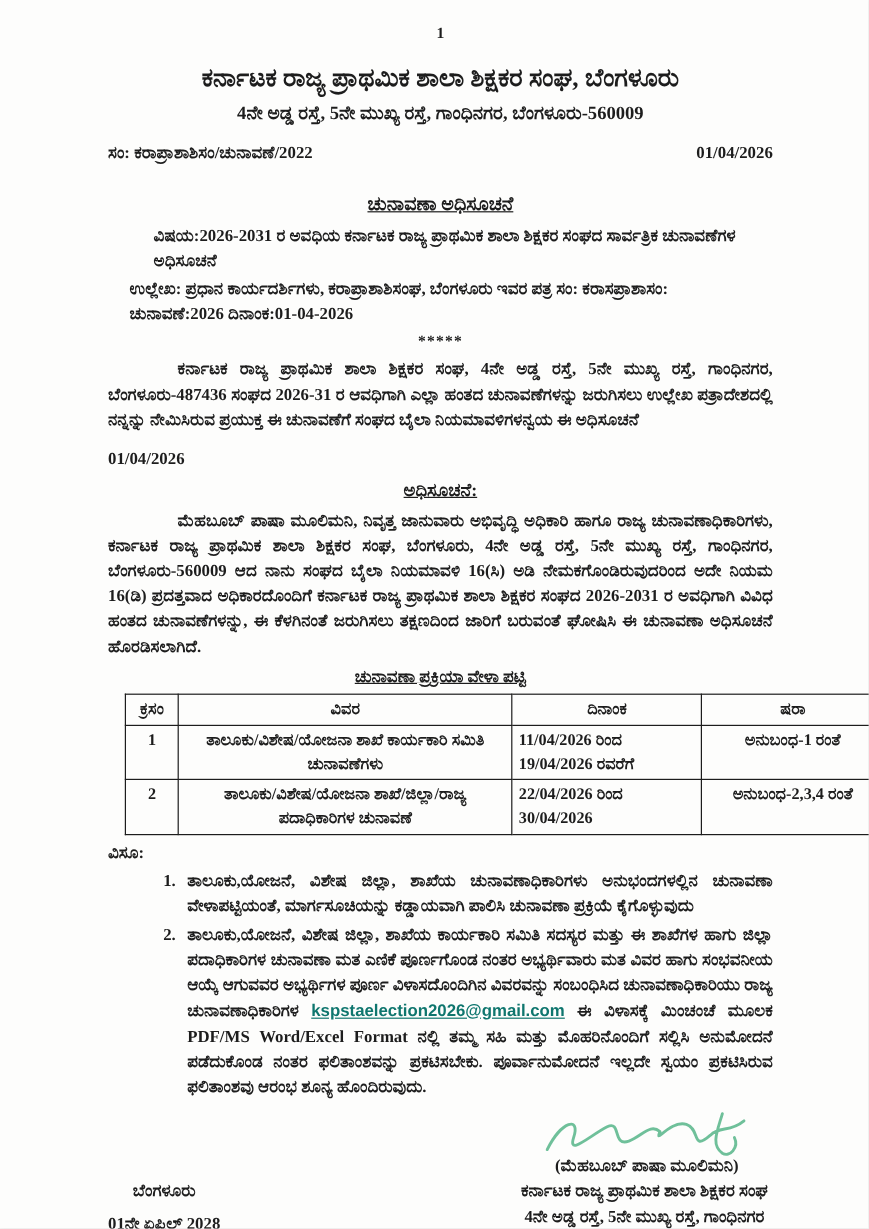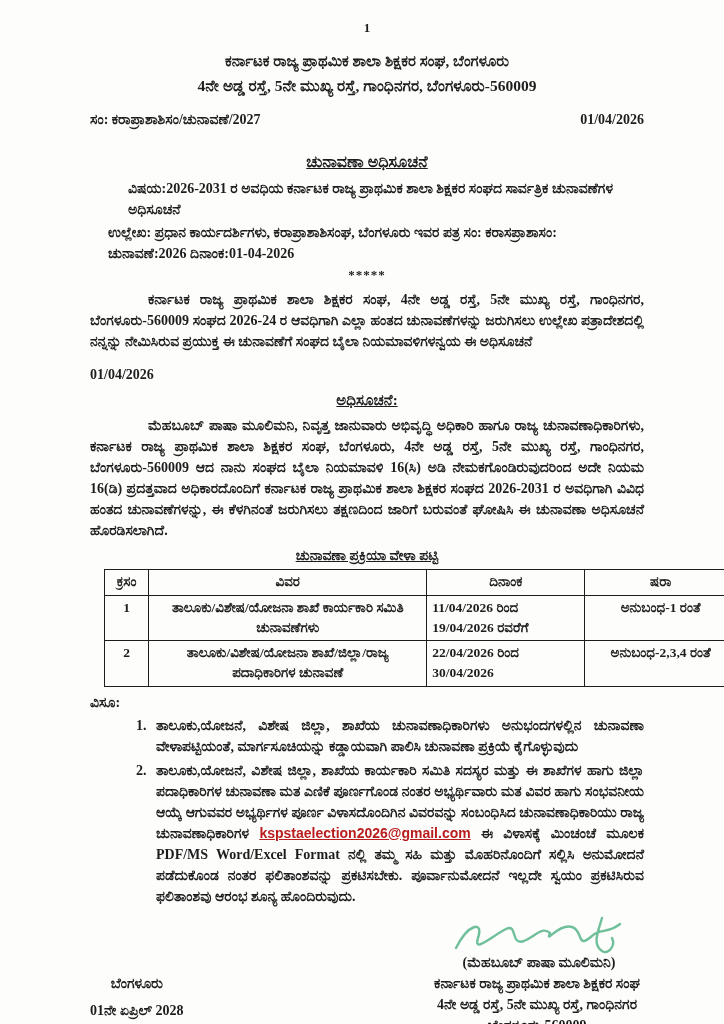--- a/index.html
+++ b/index.html
@@ -13,21 +13,21 @@
     font-weight: bold;
     font-size: 14px;
     line-height: 1.5;
     padding: 18px 80px 16px 90px;
     position: relative;
     overflow: hidden;
     box-shadow: 0 0 4px rgba(0,0,0,.15);
   }
   .page-number { text-align: center; font-size: 13px; margin-bottom: 12px; }
   .org-header { text-align: center; }
-  .org-name { font-size: 15px; }
+  .org-name { font-size: 21px; }
   .org-address { font-size: 15.5px; margin-top: 2px; }
   .ref-row { display: flex; justify-content: space-between; margin-top: 12px; font-size: 14px; }
   .doc-title { text-align: center; font-size: 16px; text-decoration: underline; margin-top: 20px; }
   .subject-block { margin-top: 4px; padding-left: 38px; padding-right: 30px; text-indent: 0; }
   .reference-block { margin-top: 2px; padding-left: 18px; padding-right: 12px; }
   .stars { text-align: center; font-size: 13px; letter-spacing: 1px; margin-top: 1px; }
   .para { text-align: justify; text-indent: 58px; margin-top: 4px; }
   .section-heading { text-align: center; text-decoration: underline; font-size: 15px; margin-top: 4px; }
   .table-title { text-align: center; text-decoration: underline; font-size: 14px; margin-top: 4px; }
   table.schedule { border-collapse: collapse; margin: 3px auto 0 14px; width: 633px; }
@@ -36,21 +36,21 @@
   }
   th.col-sl   { width: 7%; }
   th.col-det  { width: 44%; }
   th.col-date { width: 25%; }
   th.col-rem  { width: 24%; }
   td.c { text-align: center; }
   td.l { text-align: left; }
   .notes-label { margin-top: 5px; }
   ol.notes { margin-left: 60px; margin-top: 2px; }
   ol.notes li { text-align: justify; padding-left: 6px; margin-bottom: 3px; }
-  .email-link { color: #b91c1c; text-decoration: underline; font-family: "Liberation Sans", sans-serif; font-weight: bold; cursor: pointer; }
+  .email-link { color: #0f766e; text-decoration: underline; font-family: "Liberation Sans", sans-serif; font-weight: bold; cursor: pointer; }
   .latin-bold { font-family: Liberation Serif, serif; font-weight: bold; }
   .sign-area { display: flex; justify-content: flex-end; margin-top: 2px; }
   .sign-block { text-align: center; margin-right: 10px; }
   .sig-svg { display: block; margin: 0 auto -6px auto; }
   .bottom-row { display: flex; justify-content: space-between; align-items: flex-start; }
   .place-block { margin-top: 0; text-align: center; }
   .place-block div { margin-bottom: 6px; }
   .org-sign-block { text-align: center; margin-right: 4px; }
 </style>
 </head>
@@ -59,33 +59,33 @@
 <div class="page">
 
   <div class="page-number">1</div>
 
   <div class="org-header">
     <div class="org-name">ಕರ್ನಾಟಕ ರಾಜ್ಯ ಪ್ರಾಥಮಿಕ ಶಾಲಾ ಶಿಕ್ಷಕರ ಸಂಘ, ಬೆಂಗಳೂರು</div>
     <div class="org-address">4ನೇ ಅಡ್ಡ ರಸ್ತೆ, 5ನೇ ಮುಖ್ಯ ರಸ್ತೆ, ಗಾಂಧಿನಗರ, ಬೆಂಗಳೂರು-560009</div>
   </div>
 
   <div class="ref-row">
-    <span>ಸಂ: ಕರಾಪ್ರಾಶಾಶಿಸಂ/ಚುನಾವಣೆ/2027</span>
+    <span>ಸಂ: ಕರಾಪ್ರಾಶಾಶಿಸಂ/ಚುನಾವಣೆ/2022</span>
     <span>01/04/2026</span>
   </div>
 
   <div class="doc-title">ಚುನಾವಣಾ ಅಧಿಸೂಚನೆ</div>
 
   <div class="subject-block">ವಿಷಯ:2026-2031 ರ ಅವಧಿಯ ಕರ್ನಾಟಕ ರಾಜ್ಯ ಪ್ರಾಥಮಿಕ ಶಾಲಾ ಶಿಕ್ಷಕರ ಸಂಘದ ಸಾರ್ವತ್ರಿಕ ಚುನಾವಣೆಗಳ ಅಧಿಸೂಚನೆ</div>
 
   <div class="reference-block">ಉಲ್ಲೇಖ: ಪ್ರಧಾನ ಕಾರ್ಯದರ್ಶಿಗಳು, ಕರಾಪ್ರಾಶಾಶಿಸಂಘ, ಬೆಂಗಳೂರು ಇವರ ಪತ್ರ ಸಂ:  ಕರಾಸಪ್ರಾಶಾಸಂ: ಚುನಾವಣೆ:2026 ದಿನಾಂಕ:01-04-2026</div>
 
   <div class="stars">*****</div>
 
-  <div class="para">ಕರ್ನಾಟಕ ರಾಜ್ಯ ಪ್ರಾಥಮಿಕ ಶಾಲಾ ಶಿಕ್ಷಕರ ಸಂಘ, 4ನೇ ಅಡ್ಡ ರಸ್ತೆ, 5ನೇ ಮುಖ್ಯ ರಸ್ತೆ, ಗಾಂಧಿನಗರ, ಬೆಂಗಳೂರು-560009 ಸಂಘದ 2026-24 ರ ಆವಧಿಗಾಗಿ ಎಲ್ಲಾ ಹಂತದ ಚುನಾವಣೆಗಳನ್ನು ಜರುಗಿಸಲು ಉಲ್ಲೇಖ ಪತ್ರಾದೇಶದಲ್ಲಿ ನನ್ನನ್ನು ನೇಮಿಸಿರುವ ಪ್ರಯುಕ್ತ ಈ ಚುನಾವಣೆಗೆ ಸಂಘದ ಬೈಲಾ ನಿಯಮಾವಳಿಗಳನ್ವಯ ಈ ಅಧಿಸೂಚನೆ</div>
+  <div class="para">ಕರ್ನಾಟಕ ರಾಜ್ಯ ಪ್ರಾಥಮಿಕ ಶಾಲಾ ಶಿಕ್ಷಕರ ಸಂಘ, 4ನೇ ಅಡ್ಡ ರಸ್ತೆ, 5ನೇ ಮುಖ್ಯ ರಸ್ತೆ, ಗಾಂಧಿನಗರ, ಬೆಂಗಳೂರು-487436 ಸಂಘದ 2026-31 ರ ಆವಧಿಗಾಗಿ ಎಲ್ಲಾ ಹಂತದ ಚುನಾವಣೆಗಳನ್ನು ಜರುಗಿಸಲು ಉಲ್ಲೇಖ ಪತ್ರಾದೇಶದಲ್ಲಿ ನನ್ನನ್ನು ನೇಮಿಸಿರುವ ಪ್ರಯುಕ್ತ ಈ ಚುನಾವಣೆಗೆ ಸಂಘದ ಬೈಲಾ ನಿಯಮಾವಳಿಗಳನ್ವಯ ಈ ಅಧಿಸೂಚನೆ</div>
 
   <div class="ref-row">
     <span>01/04/2026</span>
   </div>
 
   <div class="section-heading">ಅಧಿಸೂಚನೆ:</div>
 
   <div class="para">ಮೆಹಬೂಬ್ ಪಾಷಾ ಮೂಲಿಮನಿ, ನಿವೃತ್ತ ಜಾನುವಾರು ಅಭಿವೃದ್ಧಿ ಅಧಿಕಾರಿ ಹಾಗೂ ರಾಜ್ಯ ಚುನಾವಣಾಧಿಕಾರಿಗಳು, ಕರ್ನಾಟಕ ರಾಜ್ಯ ಪ್ರಾಥಮಿಕ ಶಾಲಾ ಶಿಕ್ಷಕರ ಸಂಘ, ಬೆಂಗಳೂರು, 4ನೇ ಅಡ್ಡ ರಸ್ತೆ, 5ನೇ ಮುಖ್ಯ ರಸ್ತೆ, ಗಾಂಧಿನಗರ,  ಬೆಂಗಳೂರು-560009 ಆದ ನಾನು ಸಂಘದ ಬೈಲಾ ನಿಯಮಾವಳಿ 16(ಸಿ) ಅಡಿ ನೇಮಕಗೊಂಡಿರುವುದರಿಂದ ಅದೇ ನಿಯಮ 16(ಡಿ) ಪ್ರದತ್ತವಾದ ಅಧಿಕಾರದೊಂದಿಗೆ ಕರ್ನಾಟಕ ರಾಜ್ಯ ಪ್ರಾಥಮಿಕ ಶಾಲಾ ಶಿಕ್ಷಕರ ಸಂಘದ 2026-2031 ರ ಅವಧಿಗಾಗಿ ವಿವಿಧ ಹಂತದ ಚುನಾವಣೆಗಳನ್ನು, ಈ ಕೆಳಗಿನಂತೆ ಜರುಗಿಸಲು ತಕ್ಷಣದಿಂದ ಜಾರಿಗೆ ಬರುವಂತೆ ಘೋಷಿಸಿ ಈ ಚುನಾವಣಾ ಅಧಿಸೂಚನೆ ಹೊರಡಿಸಲಾಗಿದೆ.</div>
 
   <div class="table-title">ಚುನಾವಣಾ ಪ್ರಕ್ರಿಯಾ ವೇಳಾ ಪಟ್ಟಿ</div>

